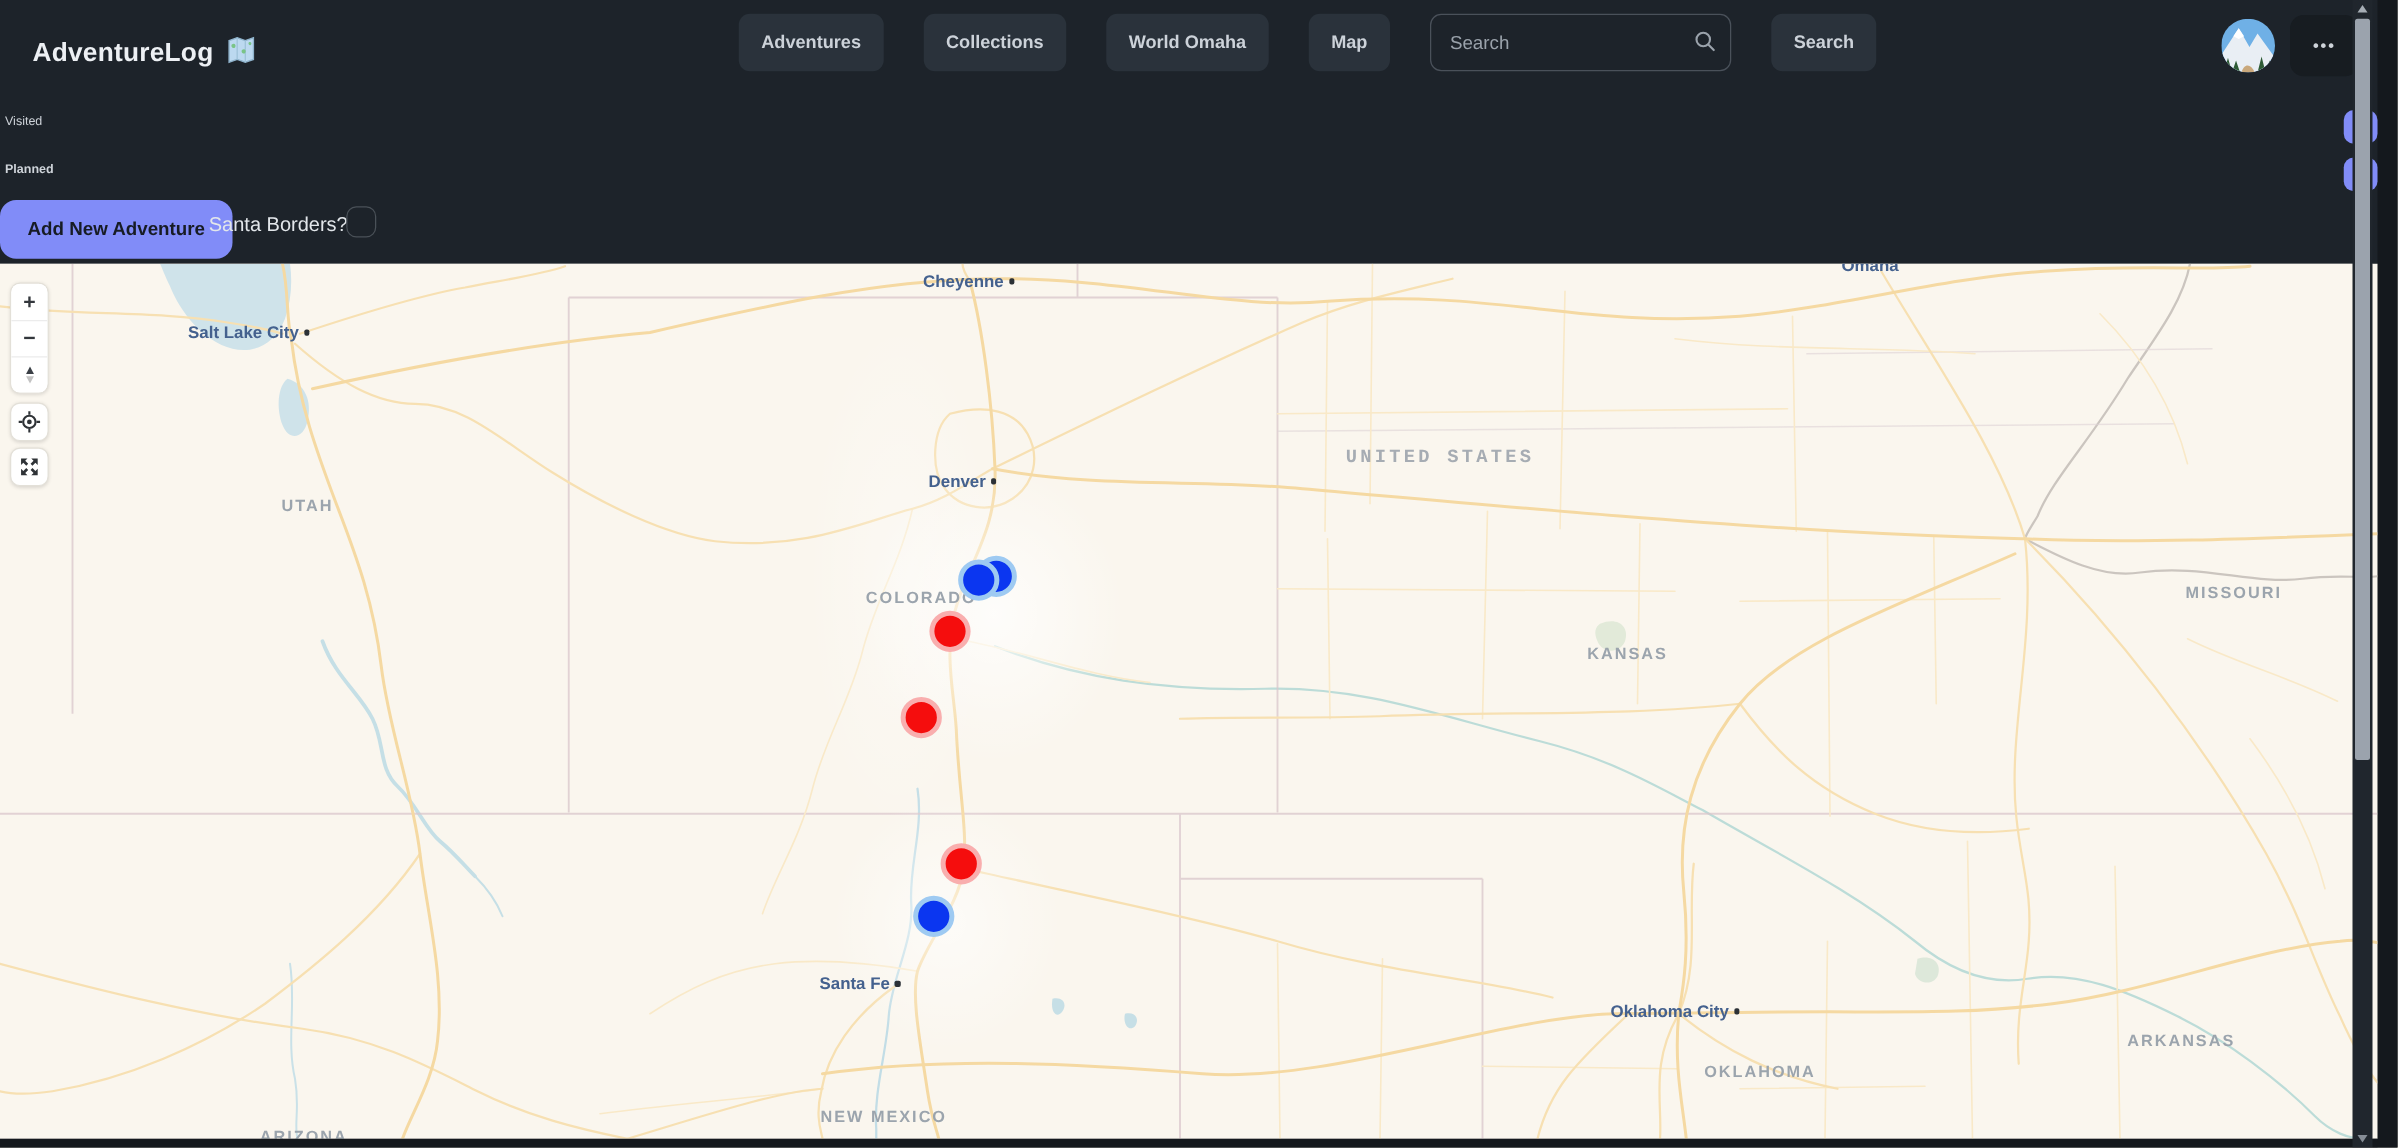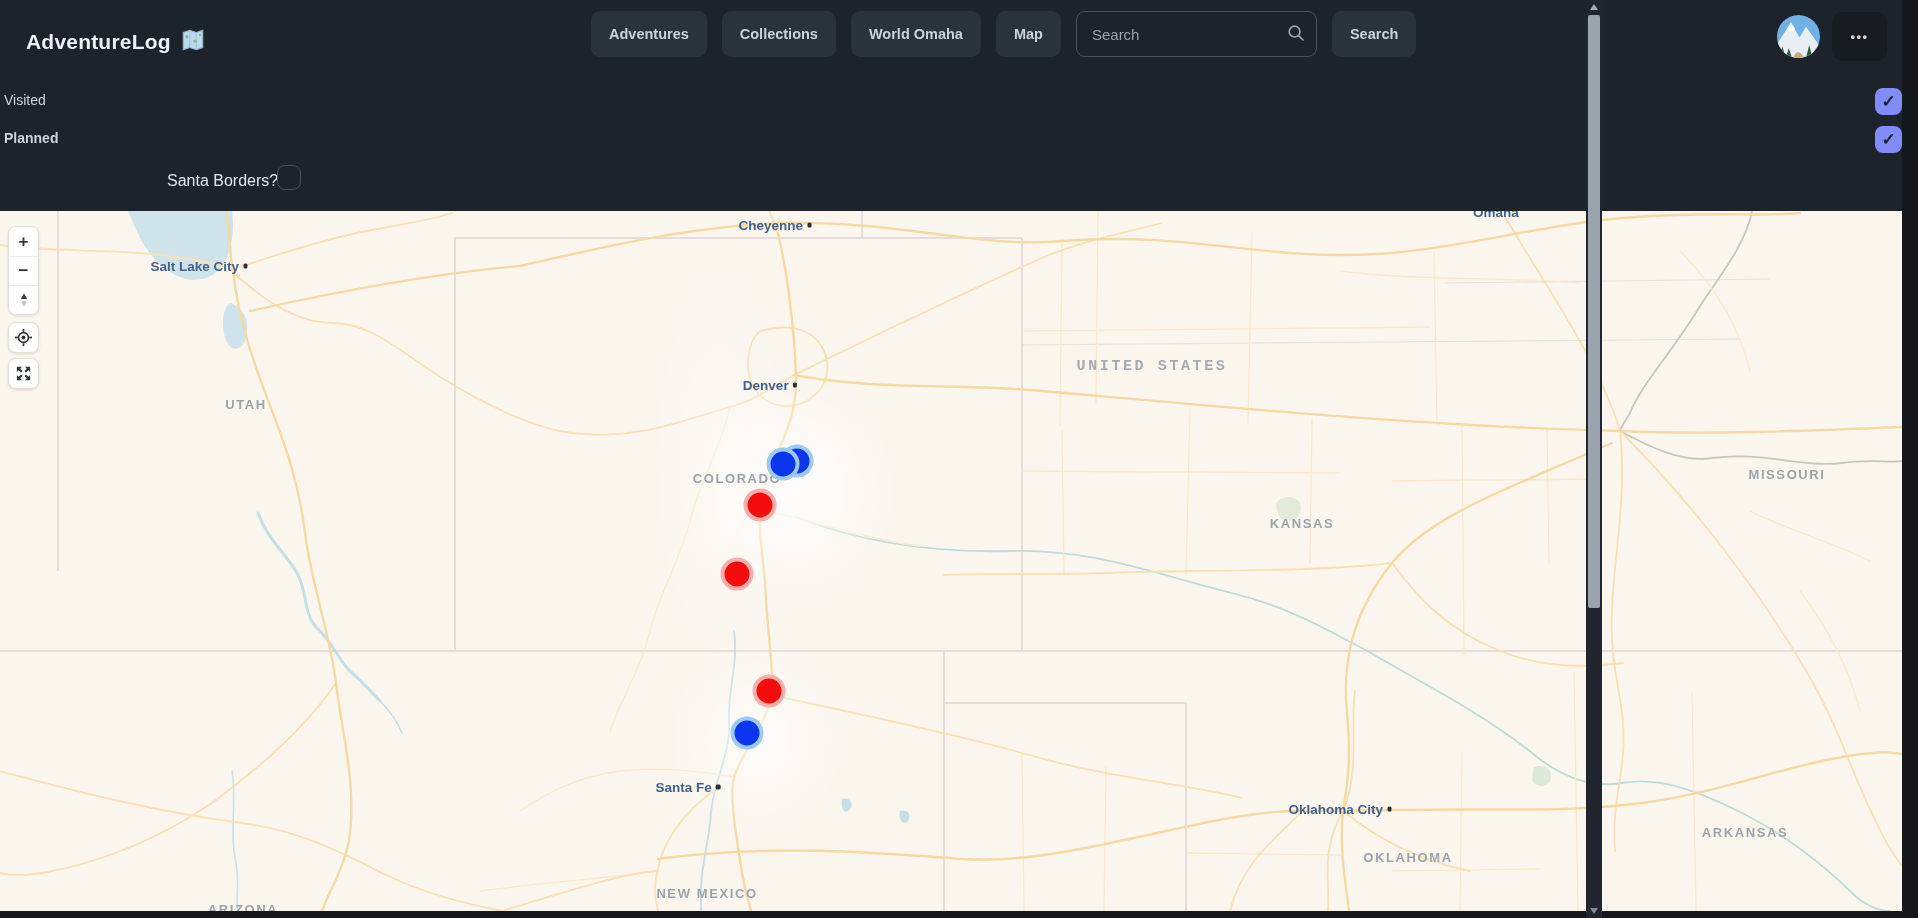--- a/index.html
+++ b/index.html
@@ -1,41 +1,41 @@
 <!DOCTYPE html>
 <html><head>
 <meta charset="utf-8">
 <style>
   * { margin:0; padding:0; box-sizing:border-box; }
   html,body { width:1918px; height:918px; overflow:hidden; background:#14181d;
               font-family:"Liberation Sans", sans-serif; }
-  .page { position:relative; width:1602px; height:918px; background:#a3a3a3; }
+  .page { position:relative; width:1898px; height:918px; background:#a3a3a3; }
 
   
   .header { position:absolute; left:0; top:0; width:1902px; height:211px; background:#1d232a; }
   .logo { position:absolute; left:26px; top:27px; display:flex; align-items:center; gap:9px; }
   .logo-title { color:#edf0f4; font-size:21px; font-weight:bold; letter-spacing:.2px; }
-  .navrow { position:absolute; left:591px; top:11px; display:flex; gap:15px; align-items:center; }
+  .navrow { position:absolute; left:591px; top:11px; display:flex; gap:32px; align-items:center; }
   .navbtn { height:46px; padding:0 18px; border-radius:9px; background:#2a323b; border:none;
             color:#ccd2d9; font-size:14.5px; font-weight:600; font-family:inherit; display:flex;
             align-items:center; cursor:pointer; }
   .search-wrap { position:relative; width:241px; height:46px; }
   .search-input { width:100%; height:100%; background:#1d232a; border:1px solid #4a515a;
                   border-radius:9px; color:#cfd4da; font-size:15px; padding:0 38px 0 15px;
                   font-family:inherit; outline:none; }
   .search-input::placeholder { color:#9aa2ab; }
   .search-icon { position:absolute; right:11px; top:12px; }
   .avatar { position:absolute; left:1777px; top:15px; width:43px; height:43px; border-radius:50%;
             overflow:hidden; cursor:pointer; }
   .menu-btn { position:absolute; left:1832px; top:12px; width:55px; height:49px; border-radius:11px;
               background:#171c21; border:none; color:#ced3d9; font-size:13px; letter-spacing:1.5px;
               font-weight:bold; cursor:pointer; }
 
   
-  .row-label { position:absolute; left:4px; color:#ced3d9; font-size:14px; }
+  .row-label { position:absolute; left:4px; color:#ced3d9; font-size:10px; }
   .chk { position:absolute; left:1875px; width:27px; height:27px; border-radius:8px;
          background:#818cf8; display:flex; align-items:center; justify-content:center;
          color:#1d232a; font-size:17px; font-weight:bold; cursor:pointer; }
   .chk span { display:none; }
   .chk.on span { display:block; }
   .add-btn { position:absolute; left:0; top:160px; height:47px; padding:0 22px; border:none;
              border-radius:13px; background:#818cf8; color:#171c24; font-size:15px; font-weight:bold;
              font-family:inherit; cursor:pointer; }
   .borders-label { position:absolute; left:167px; top:172px; color:#e2e6ea; font-size:16px; }
   .chk-empty { position:absolute; left:277px; top:165px; width:24px; height:25px; border-radius:8px;
@@ -126,20 +126,21 @@
 
     <span class="row-label" style="top:92px;">Visited</span>
     <div class="chk on" style="top:88px;">
       <span>✓</span>
     </div>
     <span class="row-label" style="top:130px;font-weight:bold;">Planned</span>
     <div class="chk on" style="top:126px;">
       <span>✓</span>
     </div>
 
+    <button class="add-btn">Add New Adventure</button>
     <span class="borders-label">Santa Borders?</span>
     <div class="chk-empty"></div>
   </div>
 
   <div class="map">
 
     <svg class="base" width="1902" height="700" viewBox="0 0 1902 700">
 
       <path d="M128,0 L232,0 C234,14 233,30 228,44 C220,64 204,72 186,68 C162,62 144,38 136,18 C132,10 130,4 128,0 Z" fill="#cfe3ea"></path>
       <path d="M230,92 C244,96 250,110 246,126 C243,140 231,142 226,129 C221,116 222,98 230,92 Z" fill="#cfe3ea"></path>

